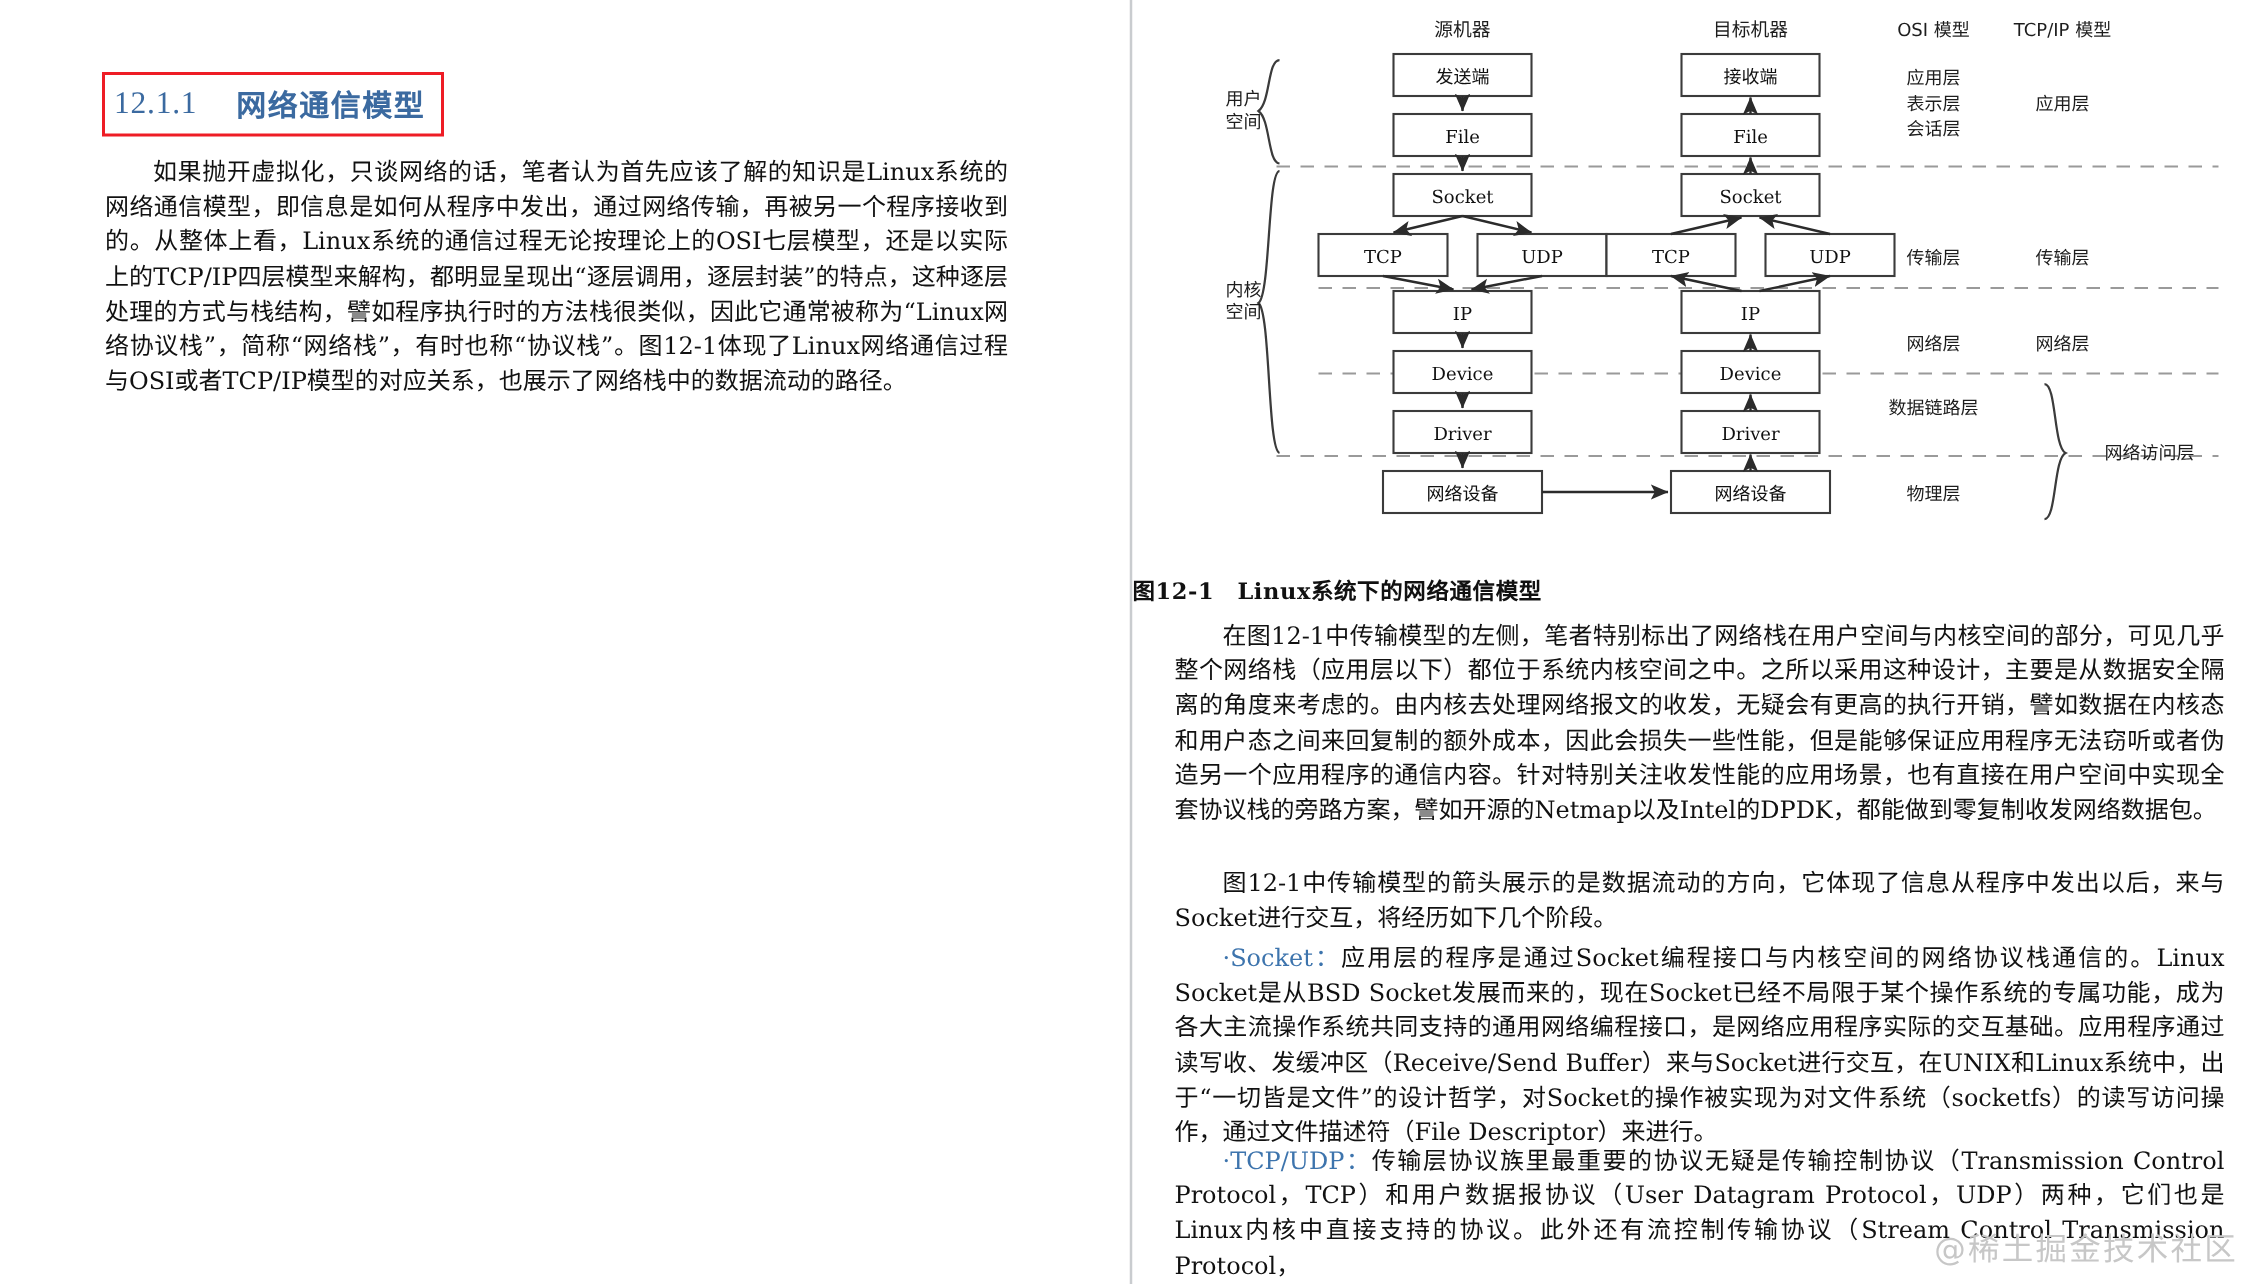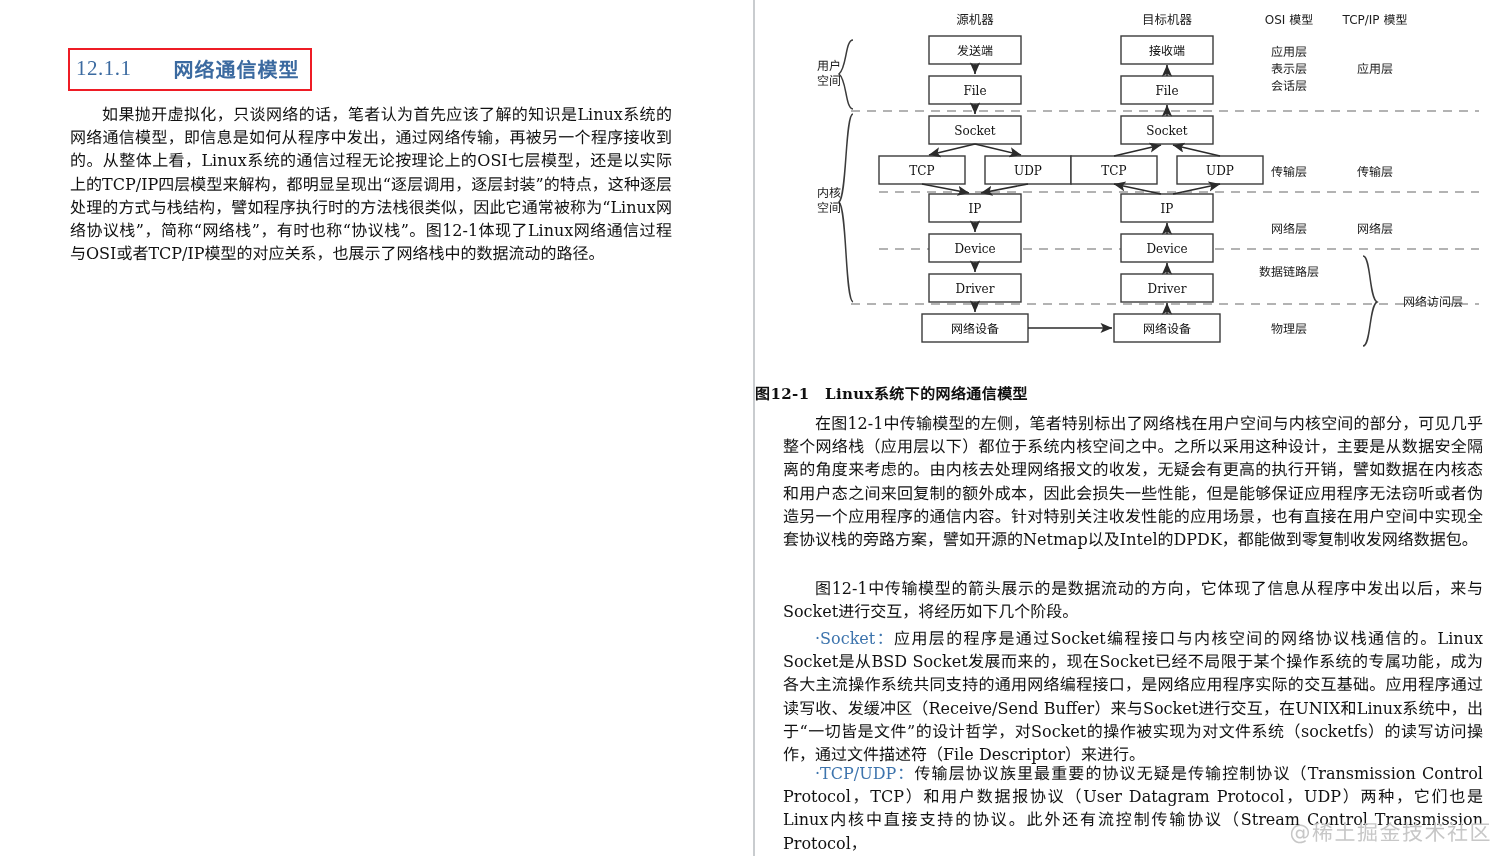--- a/index.html
+++ b/index.html
@@ -59,21 +59,21 @@
     font-family: "Liberation Serif", serif;
     font-size: 21px;
     color: #3b6aa0;
     letter-spacing: .5px;
   }
   .heading-title {
     font-family: "DejaVu Sans", sans-serif;
     font-size: 20px;
     font-weight: 600;
     color: #3b6aa0;
-    margin-left: 42px;
+    margin-left: 26px;
     letter-spacing: 1px;
   }
 
   .body-block {
     position: absolute;
     font-family: "DejaVu Serif", "Liberation Serif", serif;
     font-size: 16px;
     line-height: 23.2px;
     color: #111;
     text-align: justify;

